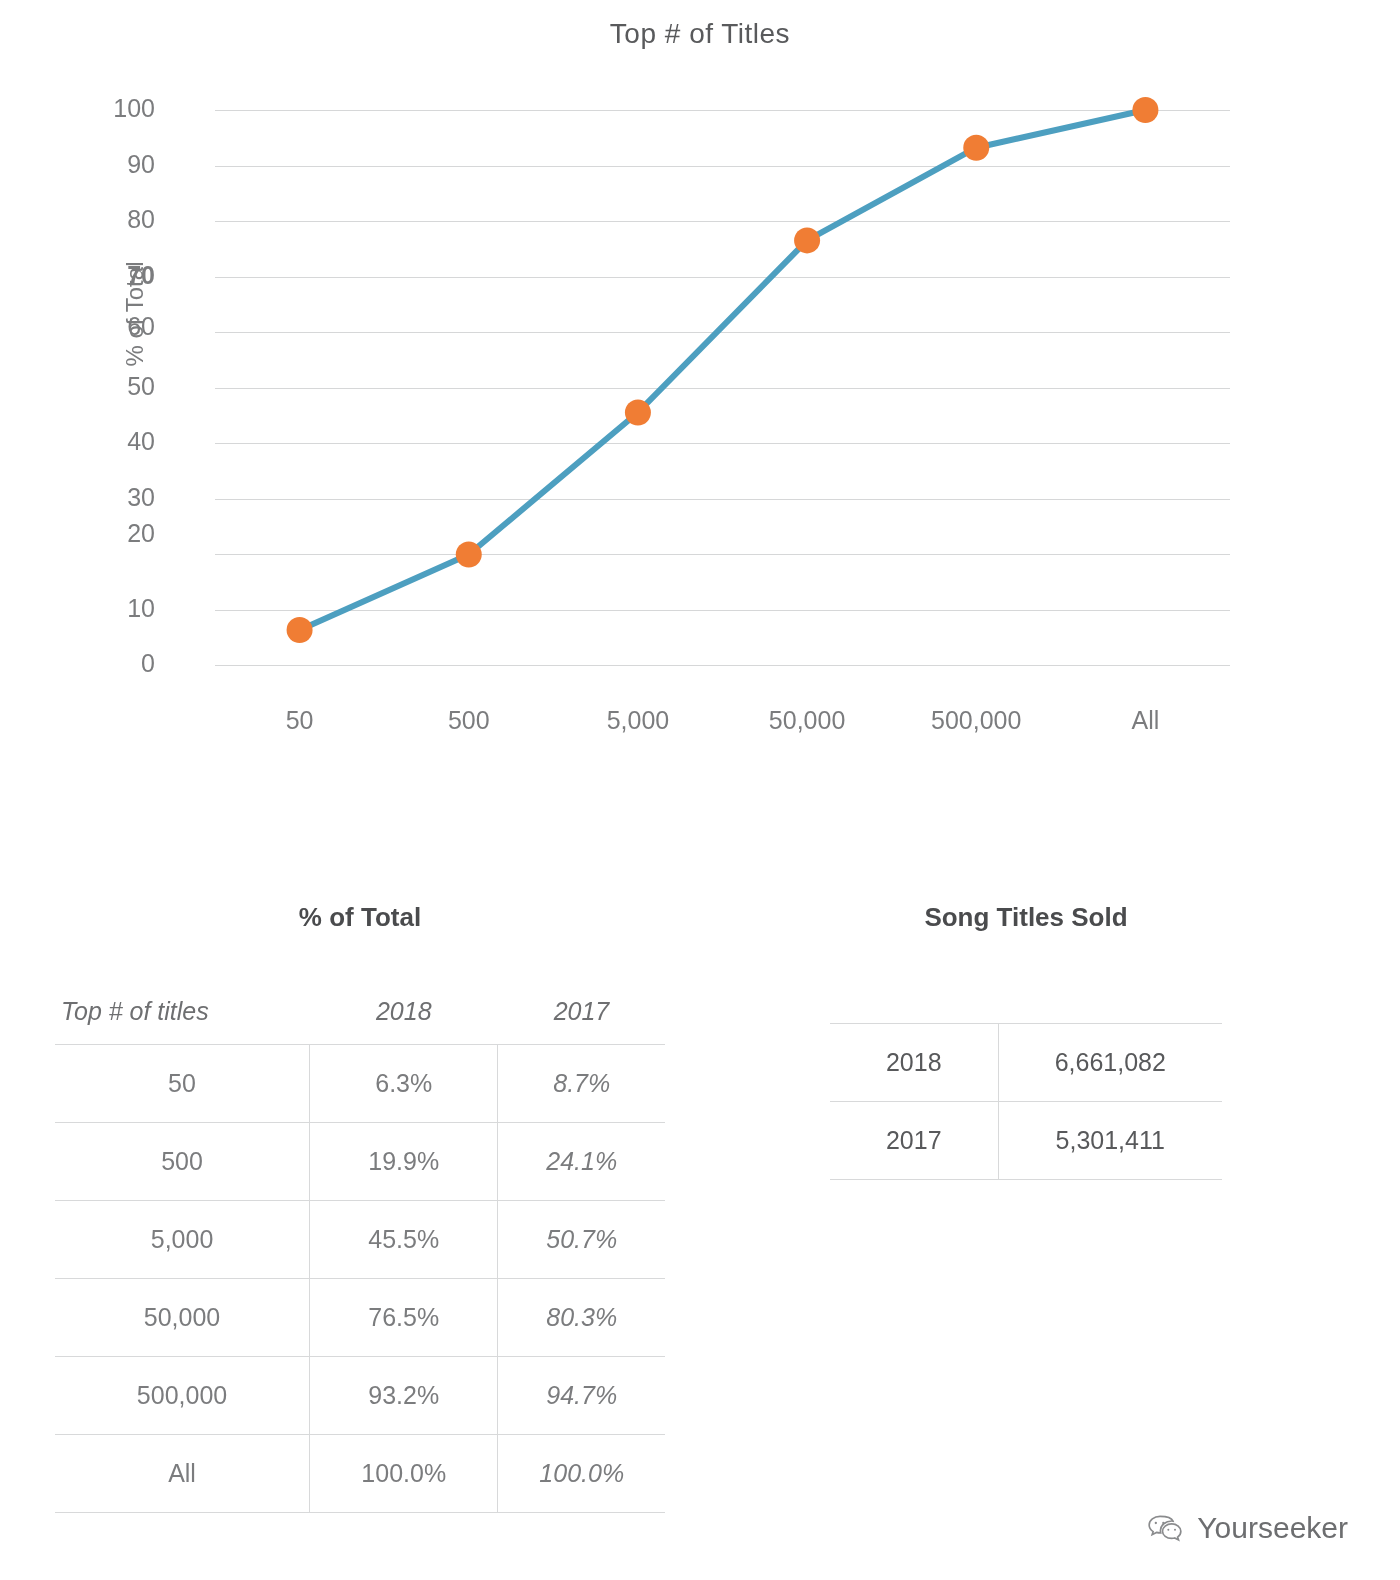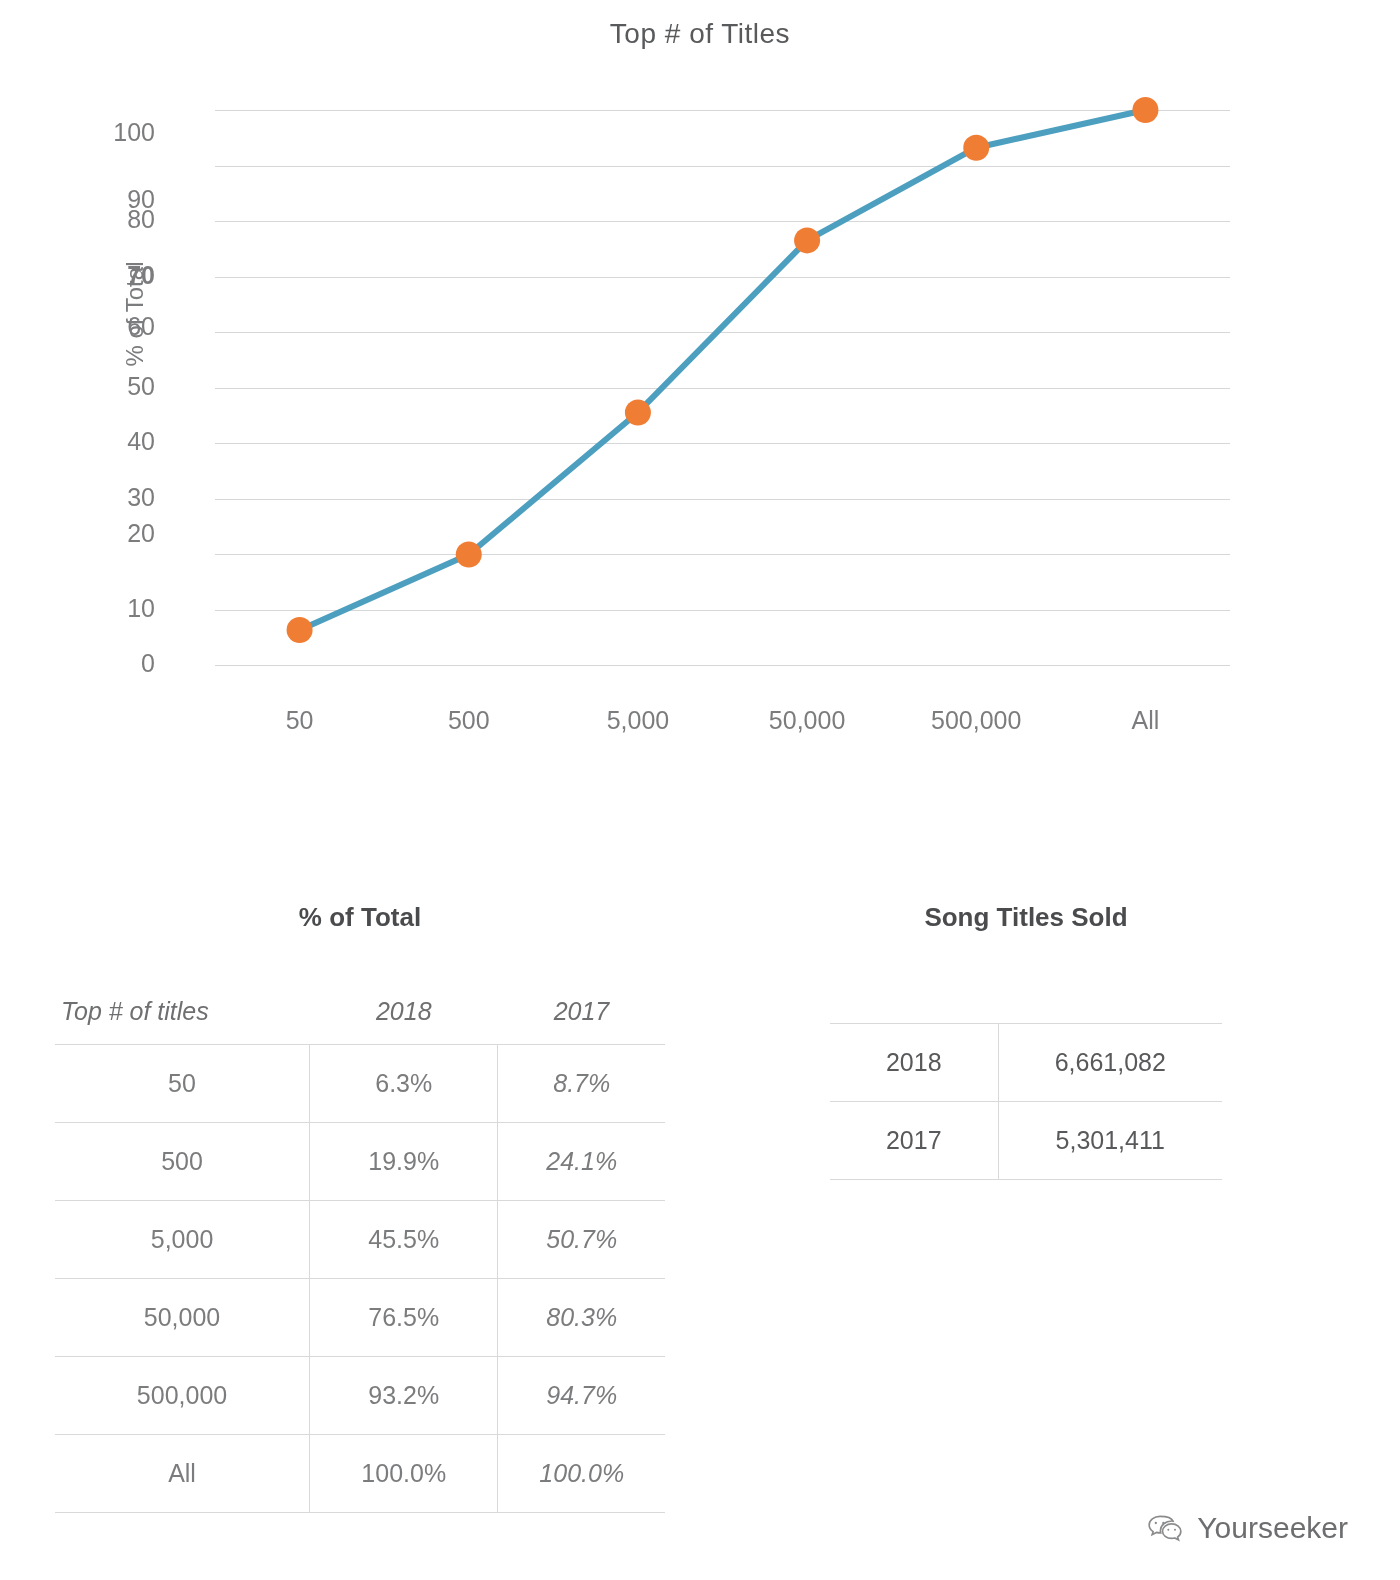--- a/index.html
+++ b/index.html
@@ -196,22 +196,22 @@
   <div class="yticks-wrap" id="yticks">
       <div class="ytick" style="top: 665px;">0</div>
       <div class="ytick" style="top: 609.5px;">10</div>
       <div class="ytick" style="top: 535px;">20</div>
       <div class="ytick" style="top: 498.5px;">30</div>
       <div class="ytick" style="top: 443px;">40</div>
       <div class="ytick" style="top: 387.5px;">50</div>
       <div class="ytick" style="top: 328px;">60</div>
       <div class="ytick" style="top: 276.5px; font-weight: bold;">70</div>
       <div class="ytick" style="top: 221px;">80</div>
-      <div class="ytick" style="top: 165.5px; margin-top: 35px;">90</div>
-      <div class="ytick" style="top: 110px; margin-top: 24px;">100</div>
+      <div class="ytick" style="top: 165.5px;">90</div>
+      <div class="ytick" style="top: 110px;">100</div>
     </div>
   <div class="yticks-wrap" id="xticks">
       <div class="xtick" style="left: 299.583px;">50</div>
       <div class="xtick" style="left: 468.75px;">500</div>
       <div class="xtick" style="left: 637.917px;">5,000</div>
       <div class="xtick" style="left: 807.083px;">50,000</div>
       <div class="xtick" style="left: 976.25px;">500,000</div>
       <div class="xtick" style="left: 1145.42px;">All</div>
     </div>
 

